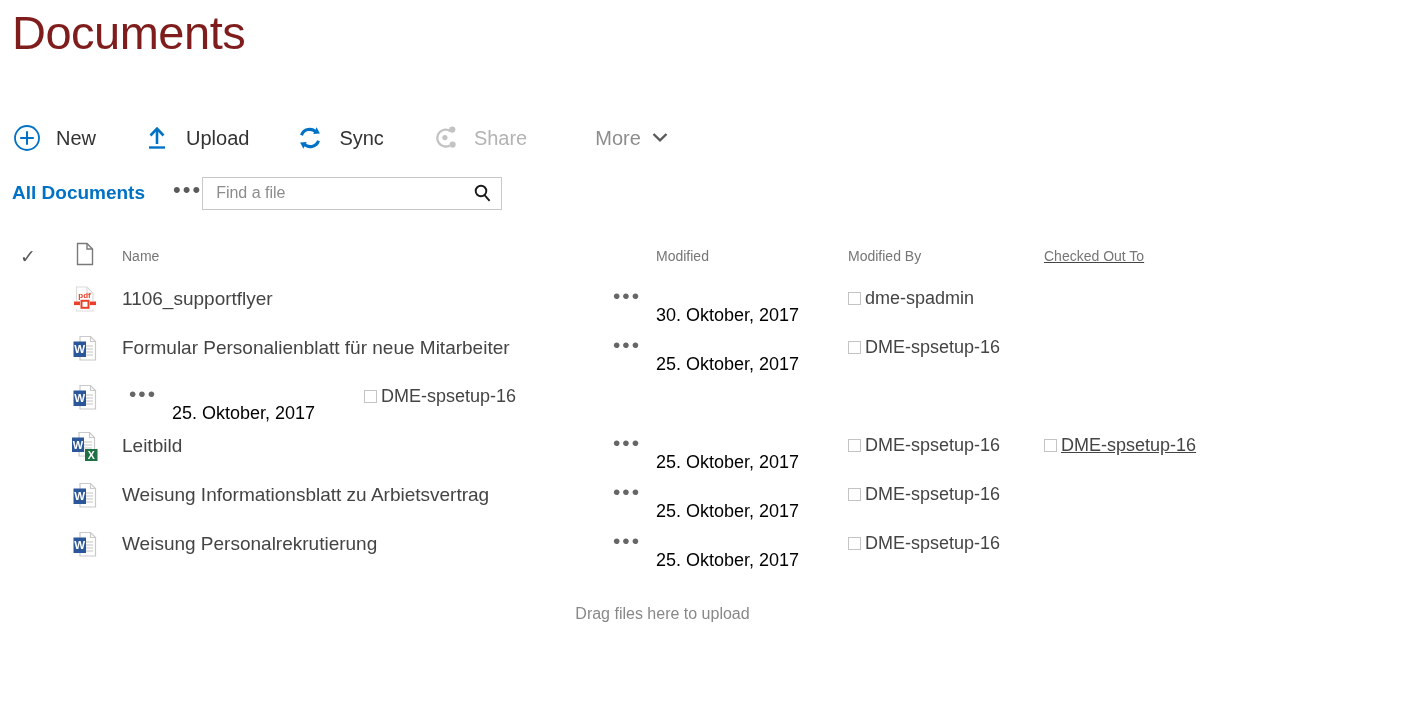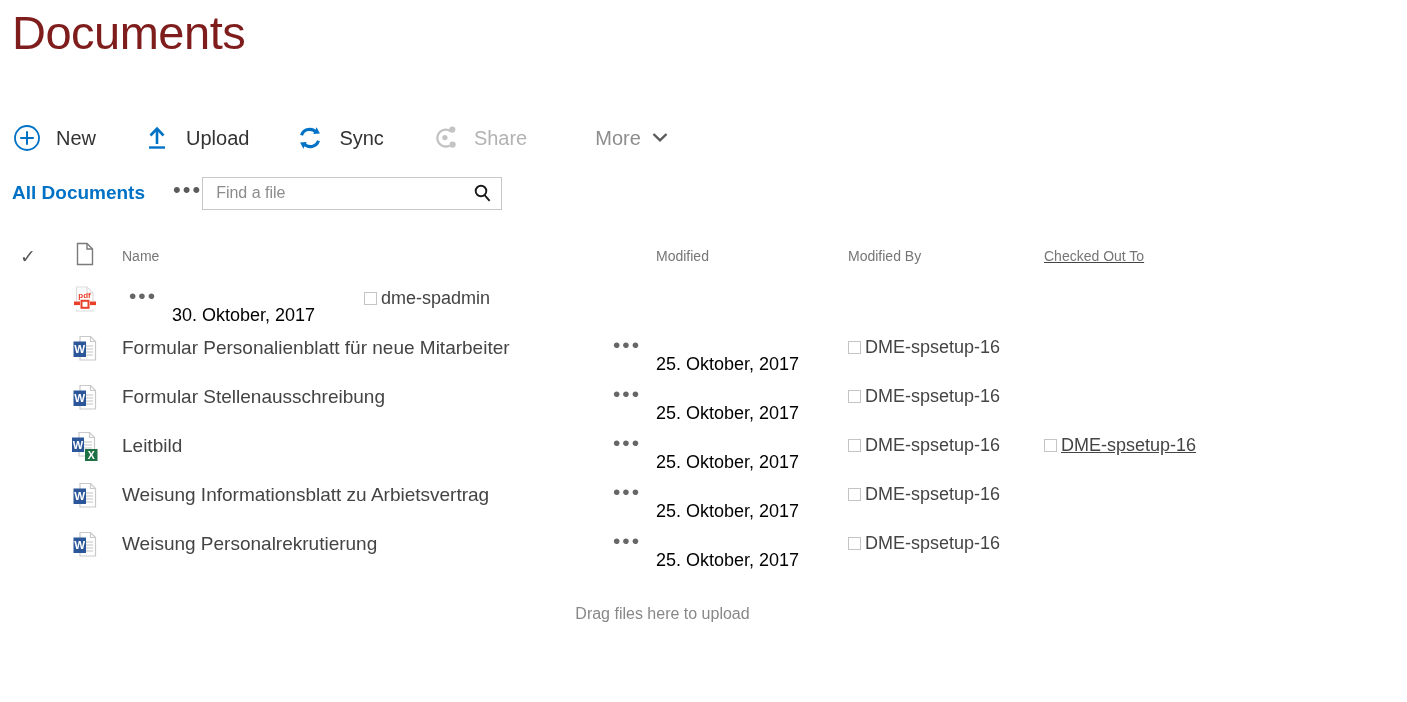--- a/index.html
+++ b/index.html
@@ -314,20 +314,23 @@
     <div class="c-type">
       <svg width="26" height="30" viewBox="0 0 26 30">
         <path d="M4.5 3 H15 L21 9 V27 H4.5 Z" fill="#ffffff" stroke="#dcdcdc" stroke-width="1.2"></path>
         <path d="M15 3 V9 H21" fill="none" stroke="#dcdcdc" stroke-width="1.2"></path>
         <text x="12.5" y="14" font-family="Liberation Sans, sans-serif" font-size="8" font-weight="bold" fill="#e8402a" text-anchor="middle">pdf</text>
         <rect x="2" y="17" width="22" height="8.5" fill="#ffffff"></rect>
         <rect x="2" y="17.5" width="6" height="3.6" fill="#e8402a"></rect>
         <rect x="18" y="17.5" width="6" height="3.6" fill="#e8402a"></rect>
         <rect x="9.5" y="16.8" width="7" height="7" fill="none" stroke="#e8402a" stroke-width="2"></rect>
       </svg>
+    </div>
+    <div class="c-name">
+      <span class="file-name">1106_supportflyer</span>
     </div>
     <div class="c-dots">
       <span class="row-dots">•••</span>
     </div>
     <div class="c-mod">
       <span class="cell-text">30. Oktober, 2017</span>
     </div>
     <div class="c-modby">
       <span class="person">
         <span class="presence"></span>
@@ -379,23 +382,20 @@
         <path d="M19.5 3.5 V8.5 H24.5" fill="none" stroke="#c9c9c9" stroke-width="1.2"></path>
         <g stroke="#c9c9c9" stroke-width="1.1">
           <line x1="12" y1="13" x2="22" y2="13"></line>
           <line x1="12" y1="16" x2="22" y2="16"></line>
           <line x1="12" y1="19" x2="22" y2="19"></line>
           <line x1="12" y1="22" x2="22" y2="22"></line>
         </g>
         <rect x="2.5" y="8.5" width="12.5" height="15.5" fill="#2b579a"></rect>
         <text x="8.7" y="20.3" font-family="Liberation Sans, sans-serif" font-size="11.5" font-weight="bold" fill="#ffffff" text-anchor="middle">W</text>
       </svg>
-    </div>
-    <div class="c-name">
-      <span class="file-name">Formular Stellenausschreibung</span>
     </div>
     <div class="c-dots">
       <span class="row-dots">•••</span>
     </div>
     <div class="c-mod">
       <span class="cell-text">25. Oktober, 2017</span>
     </div>
     <div class="c-modby">
       <span class="person">
         <span class="presence"></span>

